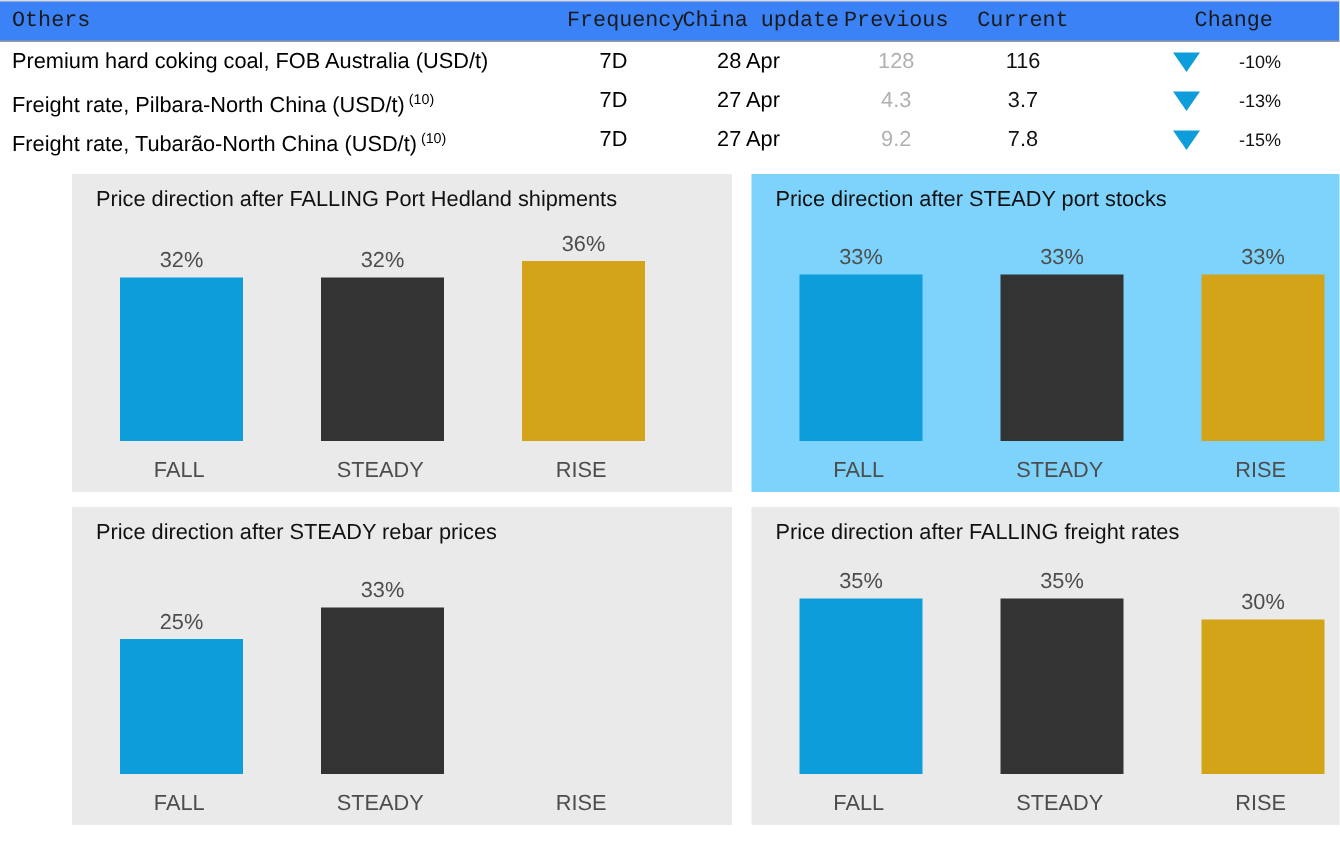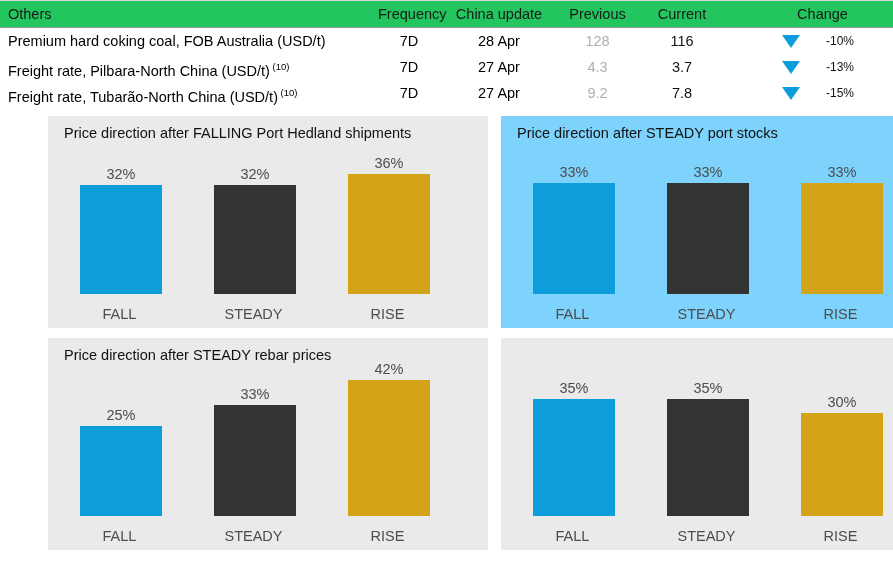--- a/index.html
+++ b/index.html
@@ -13,25 +13,26 @@
     font-family: "Liberation Sans", sans-serif;
     color: #000000;
     overflow: hidden;
   }
 
   
   .table-section {
     width: 893px;
   }
   .table-header {
-    background: #22c55e;
+    background: #3b82f6;
     border-bottom: 1px solid #9a9a9a;
     border-top: 1px solid #d8d8d8;
     height: 26px;
     position: relative;
+    font-family: Liberation Mono, monospace;
   }
   .row {
     position: relative;
     height: 26px;
   }
   .cell {
     position: absolute;
     top: 0;
     line-height: 26px;
     white-space: nowrap;
@@ -263,29 +264,26 @@
           <div class="bar-label" style="color: rgb(77, 77, 77);">FALL</div>
         </div>
         <div class="bar-slot s1">
           <div class="bar-outer">
             <div class="bar steady" style="height: 111px; background: rgb(51, 51, 51);"></div>
             <div class="bar-value" style="bottom: 114px; color: rgb(77, 77, 77);">33%</div>
           </div>
           <div class="bar-label" style="color: rgb(77, 77, 77);">STEADY</div>
         </div>
         <div class="bar-slot s2">
-          <div class="bar-outer">
-            <div class="bar rise" style="height: 136px; background: rgb(211, 164, 23);"></div>
-            <div class="bar-value" style="bottom: 139px; color: rgb(77, 77, 77);">42%</div>
-          </div>
           <div class="bar-label" style="color: rgb(77, 77, 77);">RISE</div>
         </div>
       </div>
     </div>
     <div class="panel" style="background: rgb(234, 234, 234);">
+      <div class="panel-title">Price direction after FALLING freight rates</div>
       <div class="plot">
         <div class="bar-slot s0">
           <div class="bar-outer">
             <div class="bar fall" style="height: 117px; background: rgb(13, 157, 219);"></div>
             <div class="bar-value" style="bottom: 120px; color: rgb(77, 77, 77);">35%</div>
           </div>
           <div class="bar-label" style="color: rgb(77, 77, 77);">FALL</div>
         </div>
         <div class="bar-slot s1">
           <div class="bar-outer">

